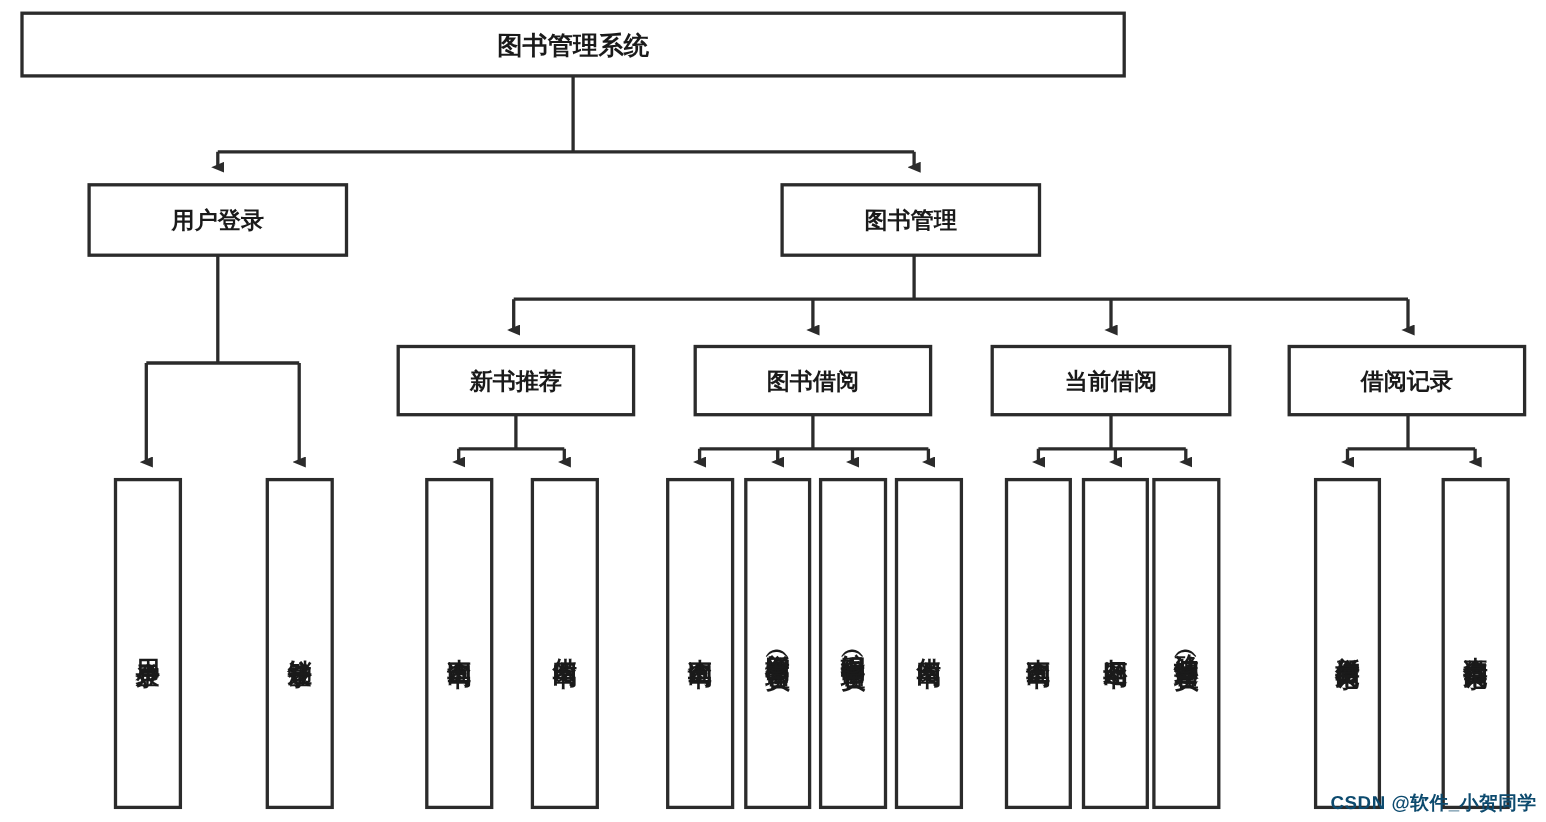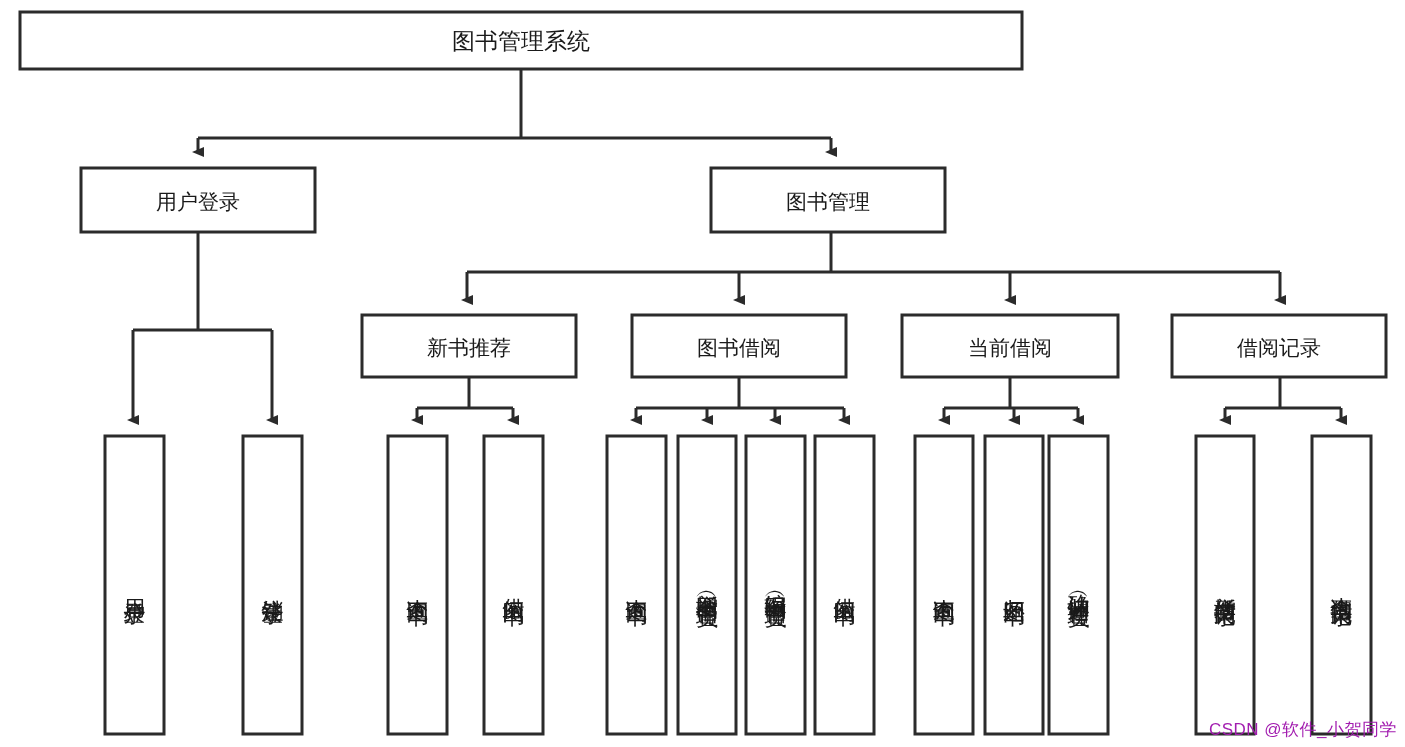--- a/index.html
+++ b/index.html
@@ -14,20 +14,21 @@
     font-family: "Liberation Sans", "DejaVu Sans", sans-serif;
     overflow: hidden;
     position: relative;
   }
   #diagram-root {
     position: absolute;
     left: 0;
     top: 0;
     width: 1405px;
     height: 747px;
+    font-weight: bold;
   }
   svg.diagram {
     display: block;
     width: 1405px;
     height: 747px;
   }
   .node-rect {
     fill: #ffffff;
     stroke: #2b2b2b;
     stroke-width: 3;
@@ -66,21 +67,21 @@
     letter-spacing: 2px;
     color: #1a1a1a;
     white-space: nowrap;
   }
   .watermark {
     position: absolute;
     right: 8px;
     bottom: 6px;
     font-family: "Liberation Sans", "DejaVu Sans", sans-serif;
     font-size: 17px;
-    color: #a21caf;
+    color: #0c4a6e;
     letter-spacing: 0.5px;
     user-select: none;
     margin-left: 32px;
   }
 </style>
 </head>
 <body>
 
 <div id="diagram-root">
 

